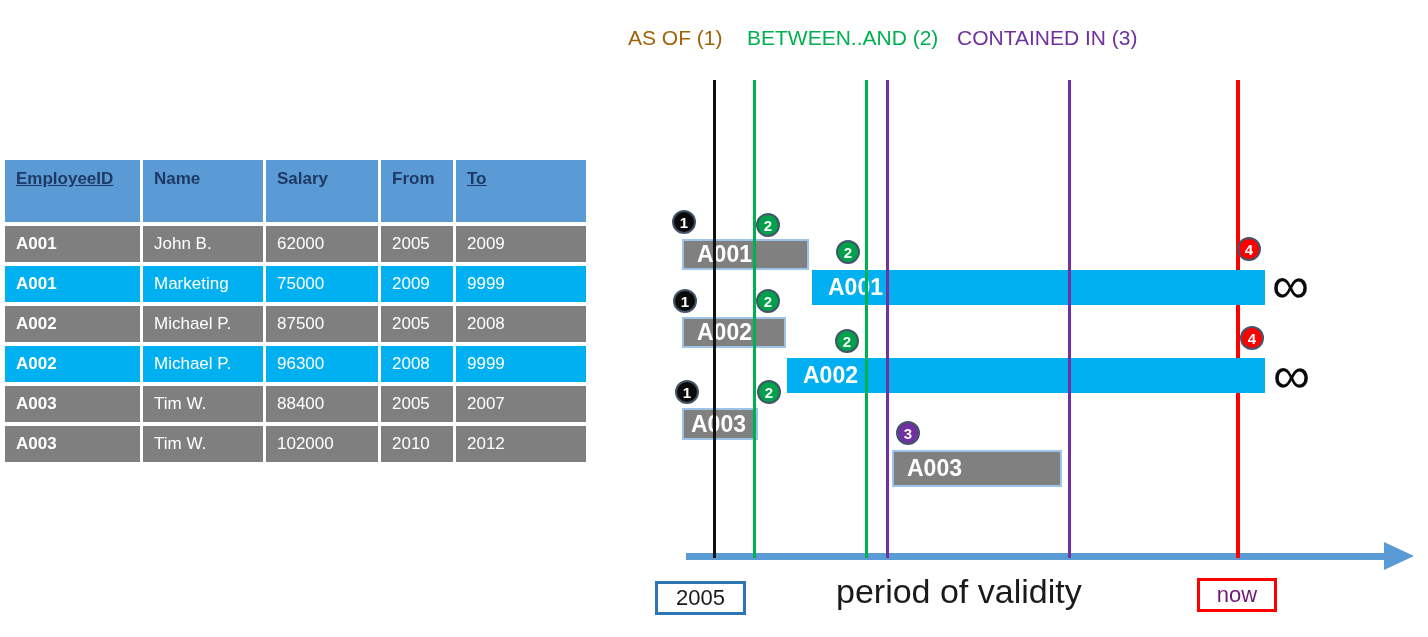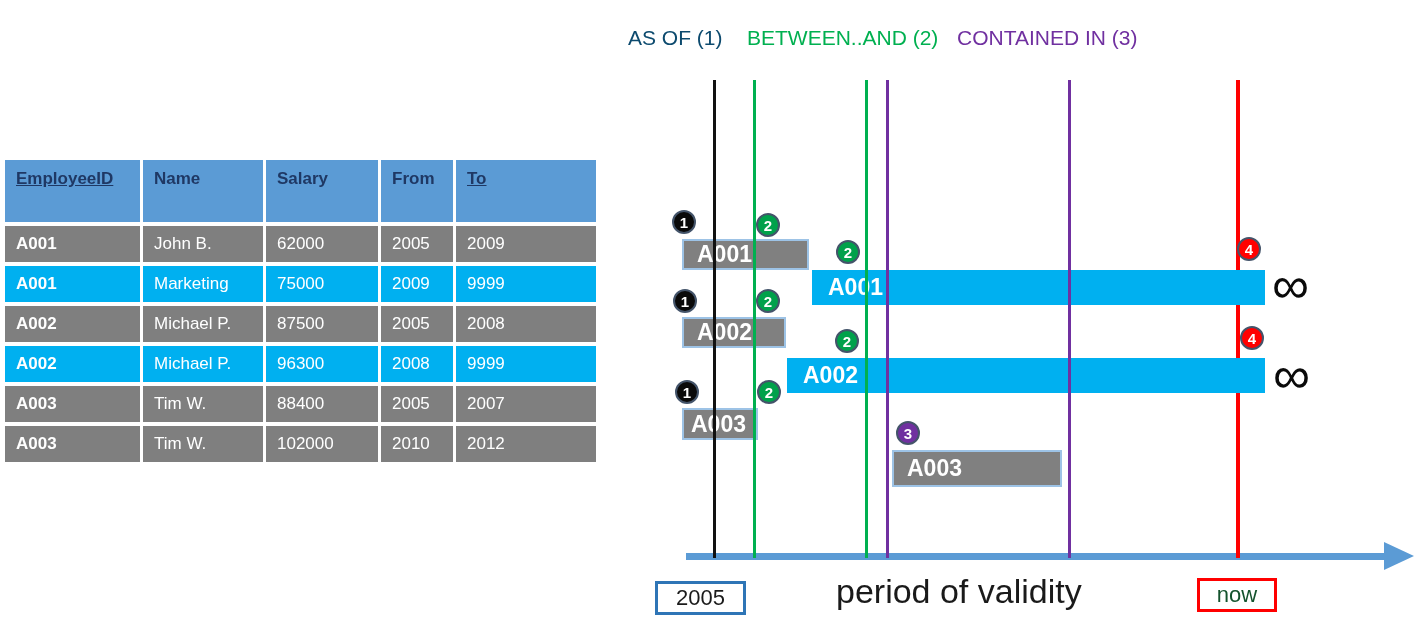--- a/index.html
+++ b/index.html
@@ -14,25 +14,25 @@
     text-align: left; vertical-align: top; padding: 9px 16px 0 11px; height: 62px;
   }
   #emp-table th.u { text-decoration: underline; }
   #emp-table td {
     color: #ffffff; font-size: 17px; text-align: left; vertical-align: middle;
     padding: 0 0 0 11px; height: 36px;
   }
   #emp-table tr.gray td { background: #7F7F7F; }
   #emp-table tr.cyan td { background: #00B0F0; }
   #emp-table td.id { font-weight: bold; }
-  .w1 { width: 135px; } .w2 { width: 120px; } .w3 { width: 112px; } .w4 { width: 72px; } .w5 { width: 140px; text-decoration: underline; }
+  .w1 { width: 135px; } .w2 { width: 120px; } .w3 { width: 112px; } .w4 { width: 72px; } .w5 { width: 130px; text-decoration: underline; }
 
   
   .legend-item { position: absolute; font-size: 21px; white-space: nowrap; }
-  #lg-asof      { left: 628px; top: 26px; color: #0c4a6e; }
+  #lg-asof      { left: 628px; top: 26px; color: #a16207; }
   #lg-between   { left: 747px; top: 26px; color: #00B050; }
   #lg-contained { left: 957px; top: 26px; color: #7030A0; }
   #lg-current   { left: 1161px; top: 9px; color: #FF0000; font-size: 20px; line-height: 23px; }
 
   .vline { position: absolute; top: 80px; height: 478px; width: 3px; z-index: 3; }
   #vl-black   { left: 713px; background: #111111; }
   #vl-green1  { left: 753px; background: #00B050; }
   #vl-green2  { left: 865px; background: #00B050; }
   #vl-purple1 { left: 886px; background: #7030A0; }
   #vl-purple2 { left: 1068px; background: #7030A0; }
@@ -73,21 +73,21 @@
   #inf2 { left: 1273px; top: 349px; }
 
   #axis-bar { position: absolute; left: 686px; top: 553px; width: 702px; height: 7px;
     background: #5B9BD5; z-index: 0; }
   #axis-head { position: absolute; left: 1384px; top: 542px; width: 0; height: 0; z-index: 0;
     border-left: 30px solid #5B9BD5; border-top: 14px solid transparent; border-bottom: 14px solid transparent; }
 
   .axis-box { position: absolute; display: flex; align-items: center; justify-content: center;
     font-size: 22px; z-index: 5; background: #fff; }
   #box-2005 { left: 655px; top: 581px; width: 91px; height: 34px; border: 3px solid #2E75B6; color: #1a1a1a; }
-  #box-now  { left: 1197px; top: 578px; width: 80px; height: 34px; border: 3px solid #FF0000; color: #14532d; }
+  #box-now  { left: 1197px; top: 578px; width: 80px; height: 34px; border: 3px solid #FF0000; color: #701a75; }
   #axis-title { position: absolute; left: 836px; top: 572px; font-size: 34px; color: #1a1a1a; white-space: nowrap; }
 </style>
 </head>
 <body>
 
 <div id="slide">
 
   <table id="emp-table">
     <thead>
       <tr>

